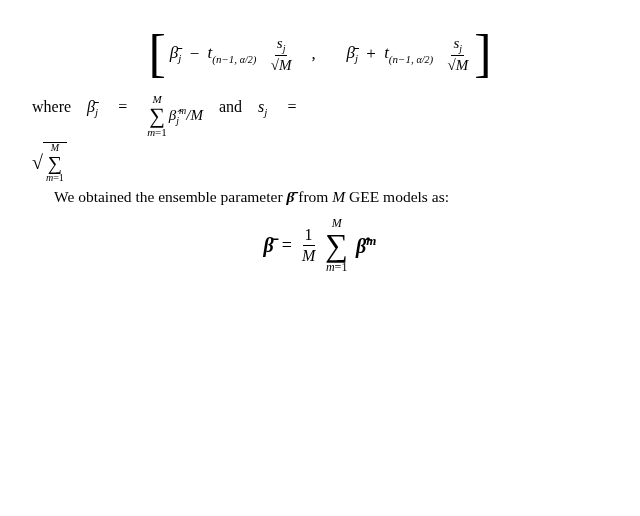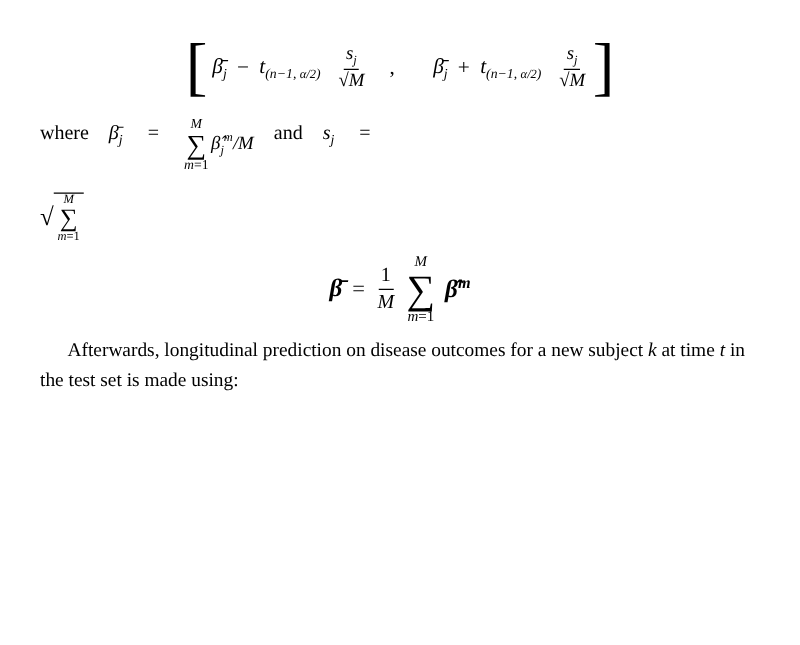--- a/index.html
+++ b/index.html
@@ -54,21 +54,21 @@
     .frac .den {
       padding: 0 2px;
       line-height: 1.2;
     }
 
     
     .where-line {
       display: flex;
       align-items: flex-start;
       font-size: 16px;
-      margin-bottom: 16px;
+      margin-bottom: 4px;
       flex-wrap: wrap;
       line-height: 1.6;
     }
     .where-line .word {
       margin-right: 6px;
     }
 
     
     .section-heading {
       font-style: italic;
@@ -181,36 +181,37 @@
         <span style="display:inline-flex; flex-direction:column; align-items:center; font-size:12px;">
           <span style="font-size:10px; line-height:1;"><span class="math">M</span></span>
           <span style="font-size:20px; line-height:1;">∑</span>
           <span style="font-size:10px; line-height:1;"><span class="math">m</span>=1</span>
         </span>
       </span>
     </div>
   </div>
 
 
+  <div class="body-text">
+    We obtained the ensemble parameter <span class="math bold-beta" style="font-weight:bold;">β̄</span>
+    <span> from </span><span class="math">M</span> GEE
+    models as:
+  </div>
 
   <div class="center-formula">
     <span style="display:inline-flex; align-items:center; gap:8px;">
       <span class="math bold-beta" style="font-size:20px; font-weight:bold;">β̄</span>
       <span style="font-size:18px;">=</span>
       <span class="frac" style="font-size:16px;">
         <span class="num upright">1</span>
         <span class="den math">M</span>
       </span>
       <span style="display:inline-flex; flex-direction:column; align-items:center; font-size:14px;">
         <span style="font-size:12px; line-height:1;"><span class="math">M</span></span>
         <span style="font-size:32px; line-height:1;">∑</span>
         <span style="font-size:12px; line-height:1;"><span class="math">m</span>=1</span>
       </span>
       <span class="math bold-beta" style="font-size:20px; font-weight:bold;">β̂<sup style="font-size:13px; font-weight:bold;">m</sup></span>
     </span>
   </div>
 
-  <div class="body-text">
-    Afterwards, longitudinal prediction on disease outcomes for
-    a new subject <span class="math">k</span> at time <span class="math">t</span> in the test set is made using:
-  </div>
 
 </div>
 
 </body></html>

